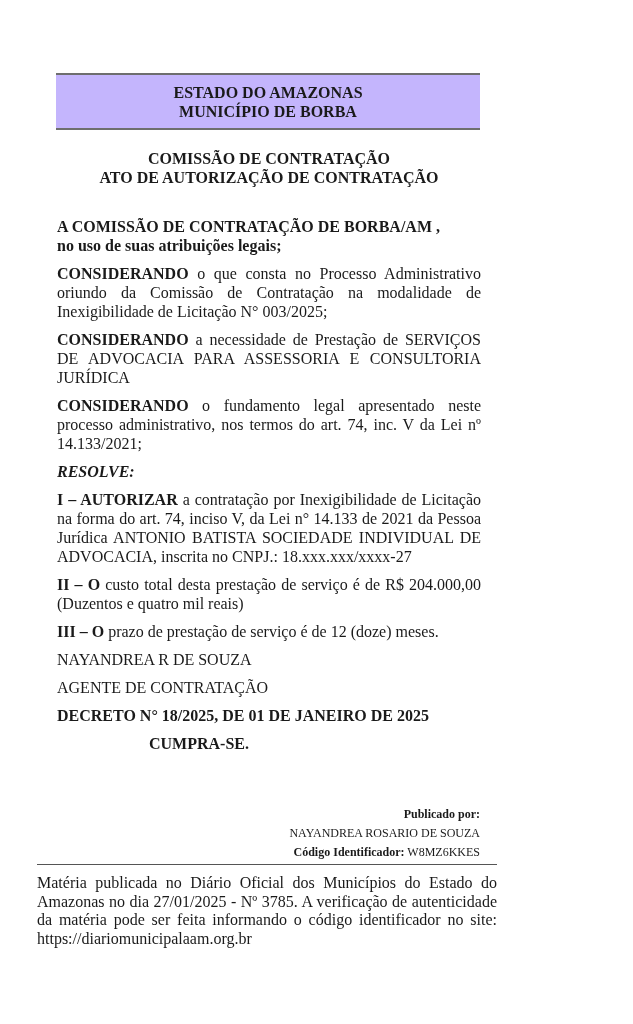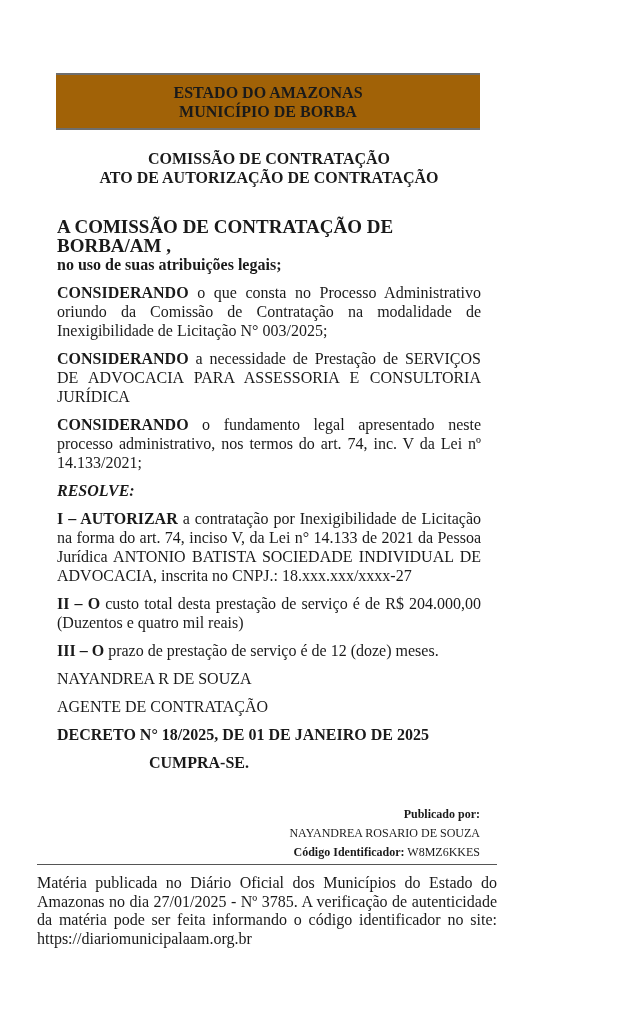--- a/index.html
+++ b/index.html
@@ -3,39 +3,39 @@
   <meta charset="utf-8">
   <style>
     html, body { margin: 0; padding: 0; background: #ffffff; }
     body {
       width: 633px; height: 1024px; position: relative; overflow: hidden;
       font-family: "Liberation Serif", "DejaVu Serif", serif;
       color: #1a1a1a;
     }
     .header-box {
       position: absolute; left: 56px; top: 73px; width: 424px; height: 57px;
-      background: #a16207;
+      background: #c4b5fd;
       border-top: 2px solid #6e6e6e; border-bottom: 2px solid #6e6e6e;
       box-sizing: border-box;
       display: flex; flex-direction: column; align-items: center; justify-content: center;
       font-weight: bold; font-size: 16px; line-height: 19px; text-align: center;
     }
     .col {
       position: absolute; left: 57px; width: 424px;
       font-size: 16px; line-height: 19px;
     }
     .titles {
       top: 150px; text-align: center; font-weight: bold;
     }
     .titles div { line-height: 18.5px; }
     .body { top: 217px; }
     .p { text-align: justify; margin: 4px 0 9px 0; }
     b { font-weight: bold; }
     .intro { font-weight: bold; margin-bottom: 9px; }
-    .intro .l1 { font-size: 19px; }
+    .intro .l1 { font-size: 16px; }
     .resolve { font-weight: bold; font-style: italic; margin: 0 0 9px 0; }
     .plain { margin: 0 0 9px 0; }
     .decree { font-weight: bold; margin: 0 0 9px 0; }
     .closing {
       font-weight: bold; margin: 0 0 0 92px; text-align: justify;
     }
     .signature {
       position: absolute; right: 153px; top: 805px; text-align: right;
       font-size: 12px; line-height: 19px;
     }

